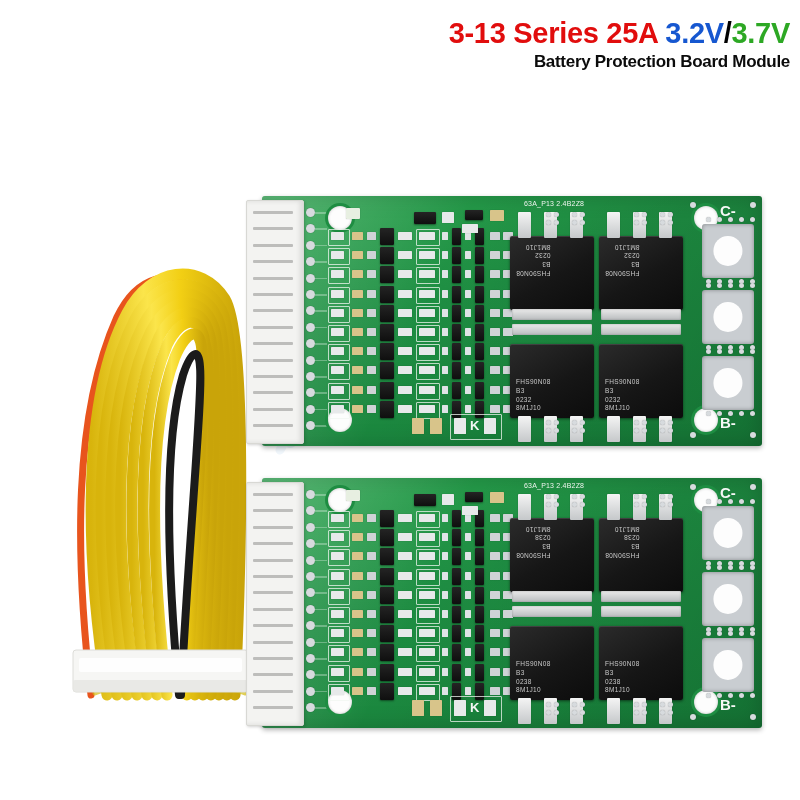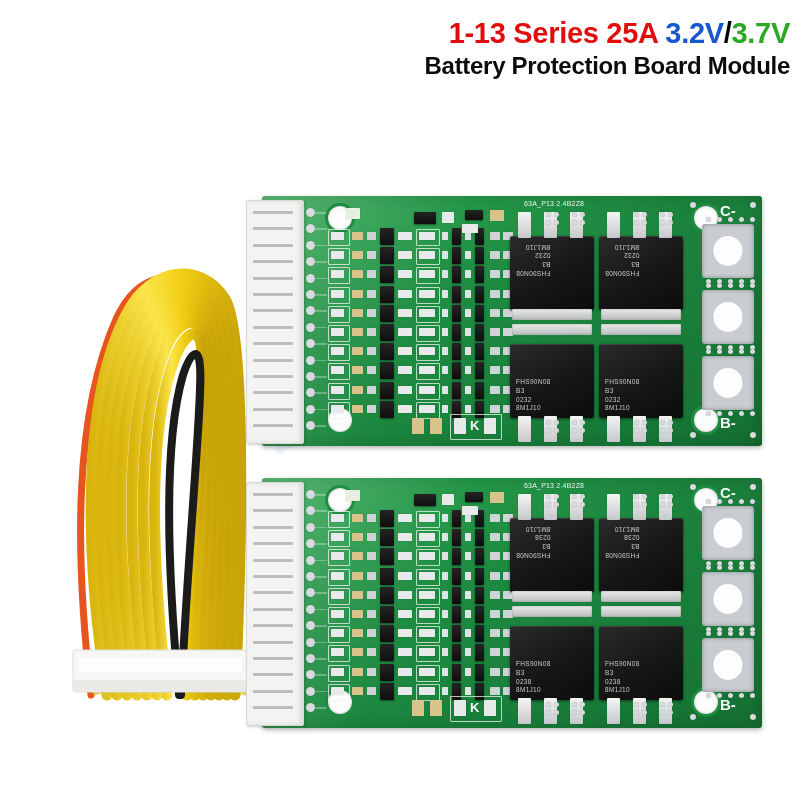--- a/index.html
+++ b/index.html
@@ -4,21 +4,21 @@
 <style>
   html,body{margin:0;padding:0;background:#fff;}
   body{width:800px;height:800px;overflow:hidden;font-family:"Liberation Sans",sans-serif;}
   #stage{position:relative;width:800px;height:800px;background:#ffffff;}
 
   
   .title-block{position:absolute;right:10px;top:18px;text-align:right;line-height:1.05;}
   .t-line{white-space:nowrap;font-weight:bold;letter-spacing:-0.3px;}
   .t1{font-size:29px;}
   .t2{font-size:25px;margin-top:3px;}
-  .t3{font-size:24px;margin-top:5px;color:#0b0b0b;}
+  .t3{font-size:17px;margin-top:5px;color:#0b0b0b;}
   .c-red{color:#e10d0d;}
   .c-blue{color:#1657d0;}
   .c-green{color:#2da824;}
   .c-black{color:#000000;}
 
   
   .watermark{position:absolute;left:270px;top:250px;width:220px;height:220px;opacity:.30;pointer-events:none;}
 
   
   .wires{position:absolute;left:55px;top:225px;width:235px;height:510px;}
@@ -71,21 +71,21 @@
   .tab-fin{position:absolute;background:linear-gradient(#f4f4f4,#c5c8ca);border-radius:1px;
         box-shadow:0 0 1px rgba(0,0,0,.35);}
 </style>
 </head>
 <body>
 
 <div id="stage">
 
   <div class="title-block">
     <div class="t-line t1">
-      <span class="c-red">1-13 Series 25A</span>
+      <span class="c-red">3-13 Series 25A</span>
       <span class="c-blue">3.2V</span><span class="c-black">/</span><span class="c-green">3.7V</span>
     </div>
     <div class="t-line t3">Battery Protection Board Module</div>
   </div>
 
   <svg class="watermark" viewBox="0 0 220 220">
     <path d="M20,190 C40,120 70,60 150,30" stroke="#bcd6ea" stroke-width="16" fill="none" stroke-linecap="round"></path>
     <path d="M10,200 C45,140 85,85 160,55" stroke="#cfe2f2" stroke-width="9" fill="none" stroke-linecap="round"></path>
   </svg>
 

